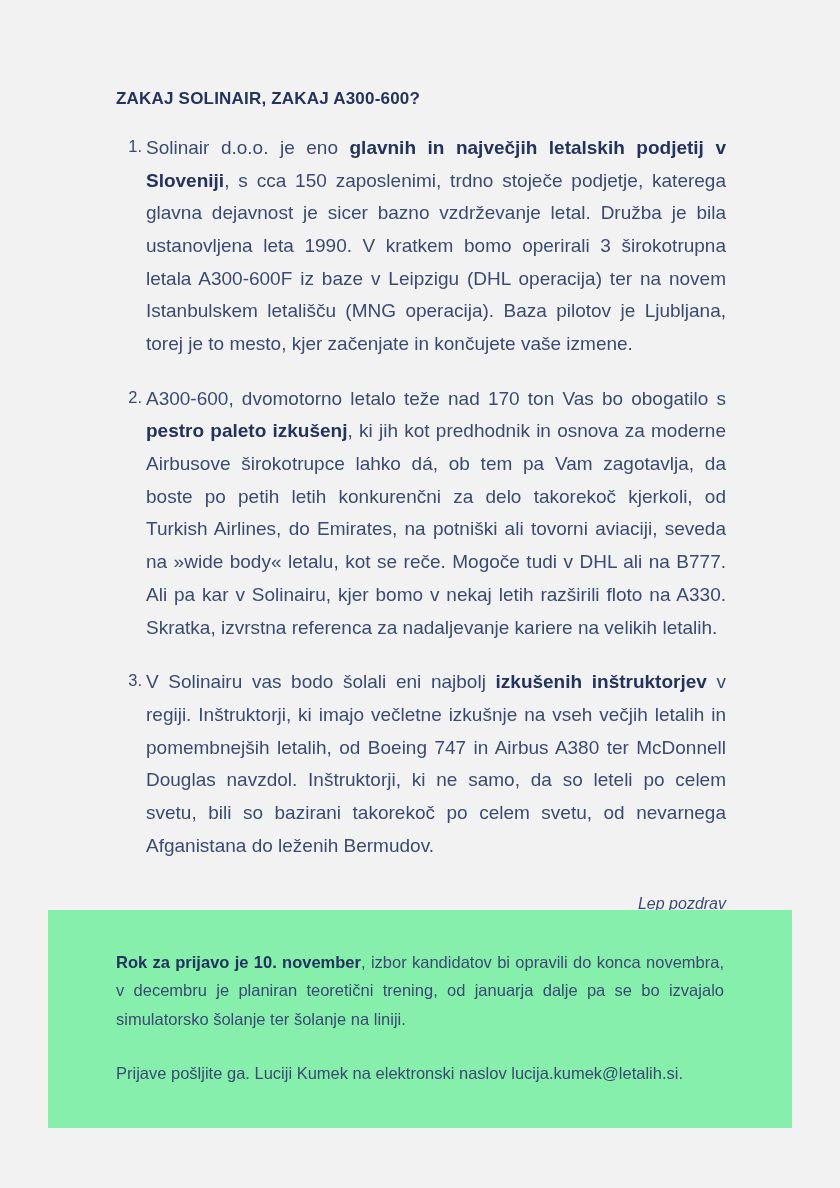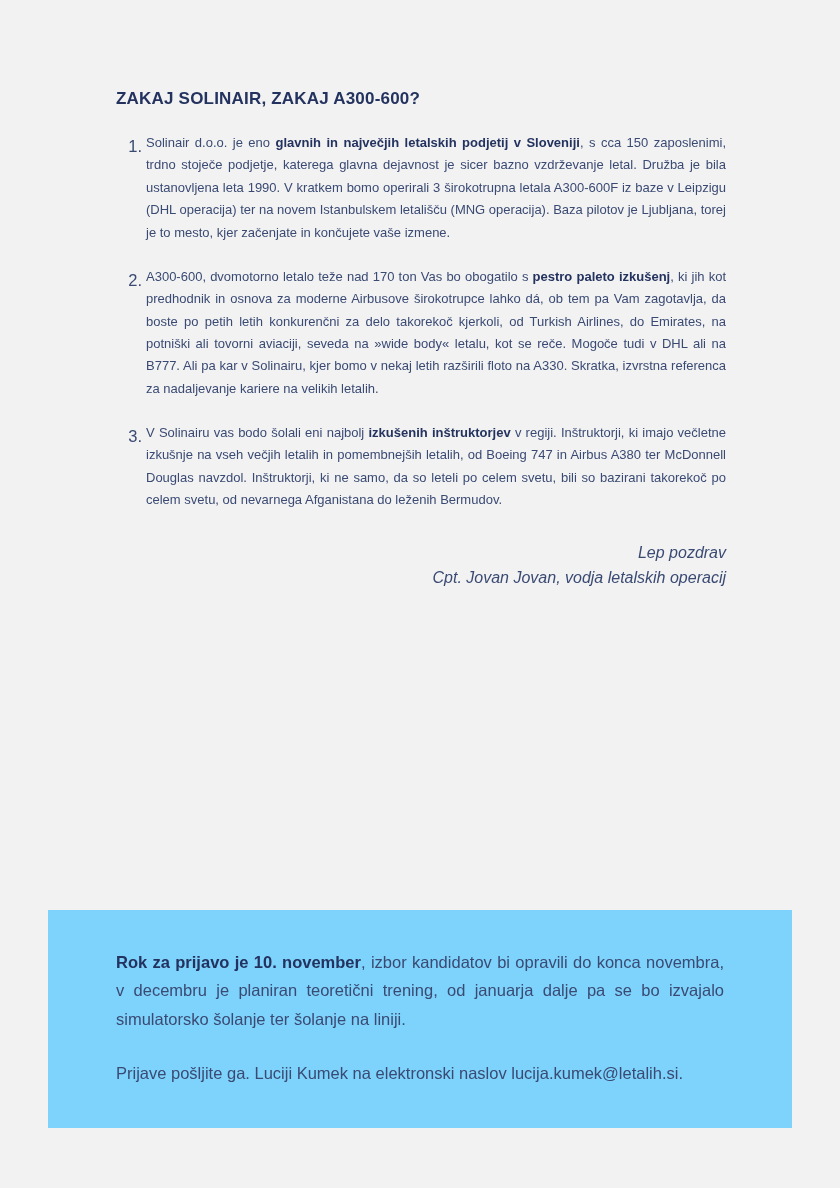--- a/index.html
+++ b/index.html
@@ -37,21 +37,21 @@
   ol.list {
     list-style: none;
     margin: 0;
     padding: 0;
     counter-reset: item;
   }
   ol.list > li {
     position: relative;
     padding-left: 30px;
     margin-bottom: 22px;
-    font-size: 13px;
+    font-size: 19px;
     line-height: 1.72;
     text-align: justify;
     color: #3a4a73;
     counter-increment: item;
   }
   ol.list > li::before {
     content: counter(item) ".";
     position: absolute;
     left: 4px;
     top: 0;
@@ -78,21 +78,21 @@
   }
   .signature div {
     display: block;
   }
   .footer-box {
     position: absolute;
     left: 48px;
     top: 910px;
     width: 744px;
     height: 218px;
-    background: #7dd3fc;
+    background: #86efac;
     box-sizing: border-box;
     padding: 38px 68px 0 68px;
   }
   .footer-p {
     font-size: 16.5px;
     line-height: 1.72;
     text-align: justify;
     color: #3a4a73;
     margin: 0 0 26px 0;
   }

